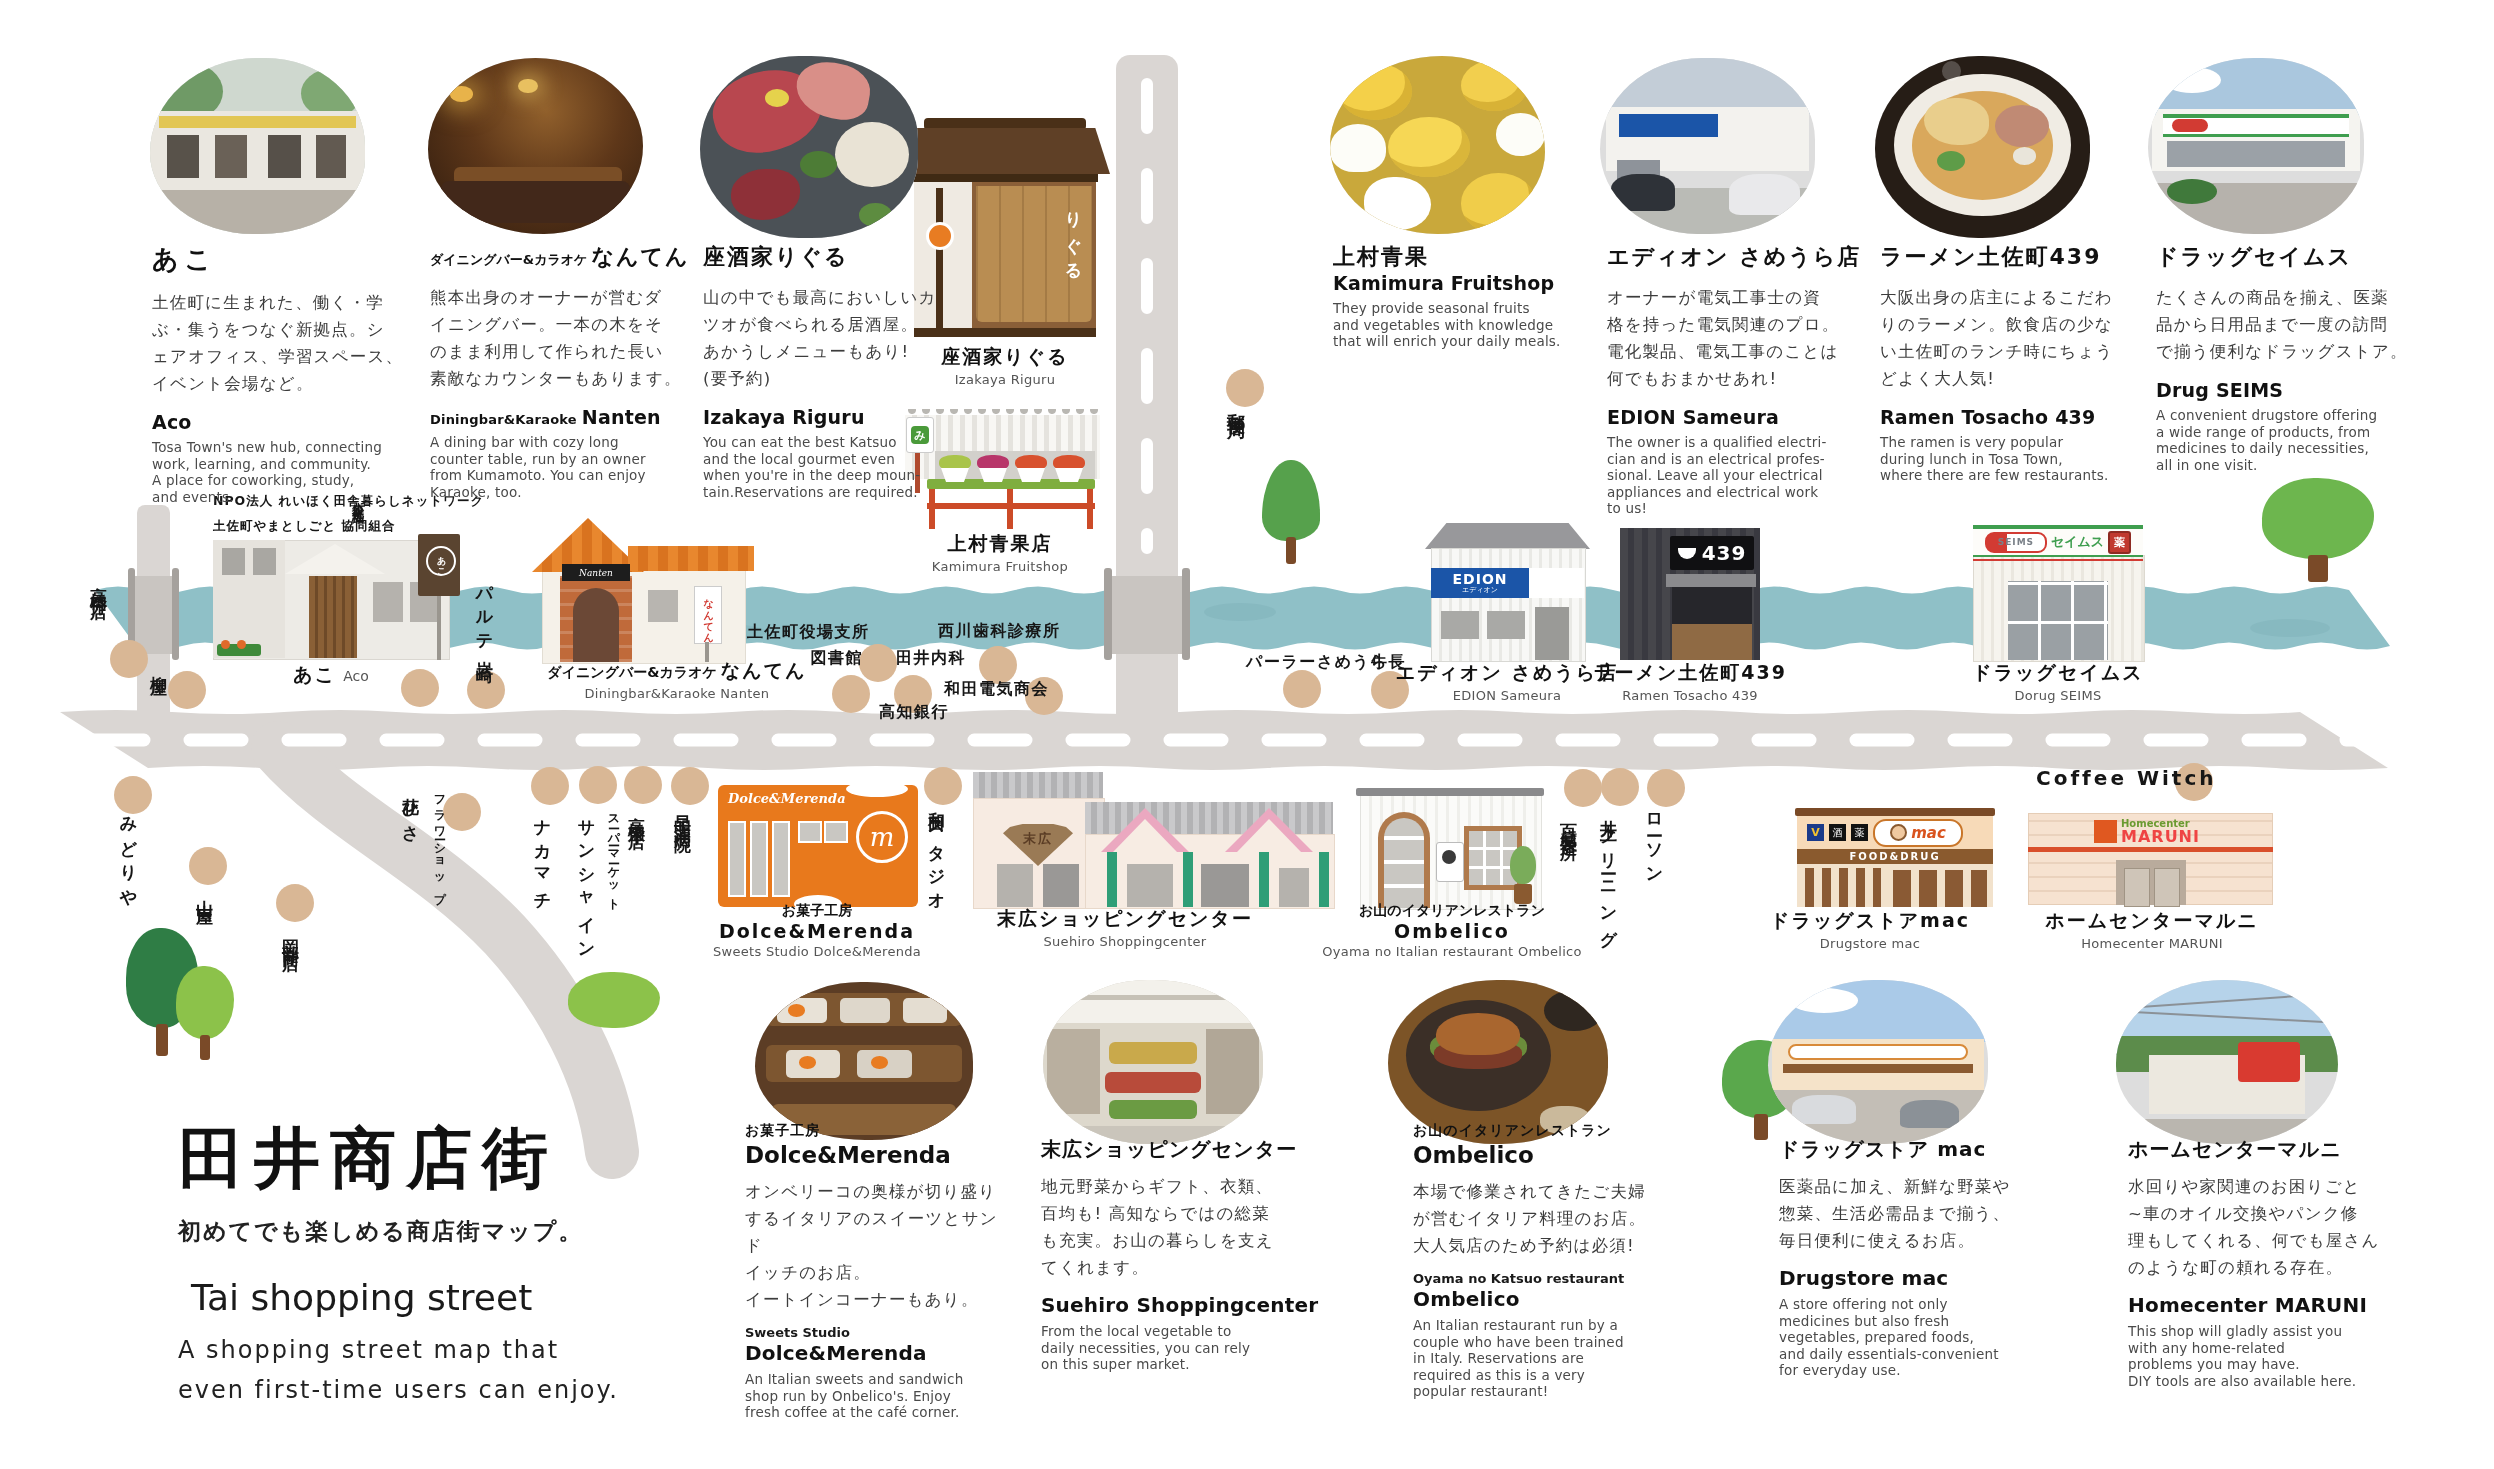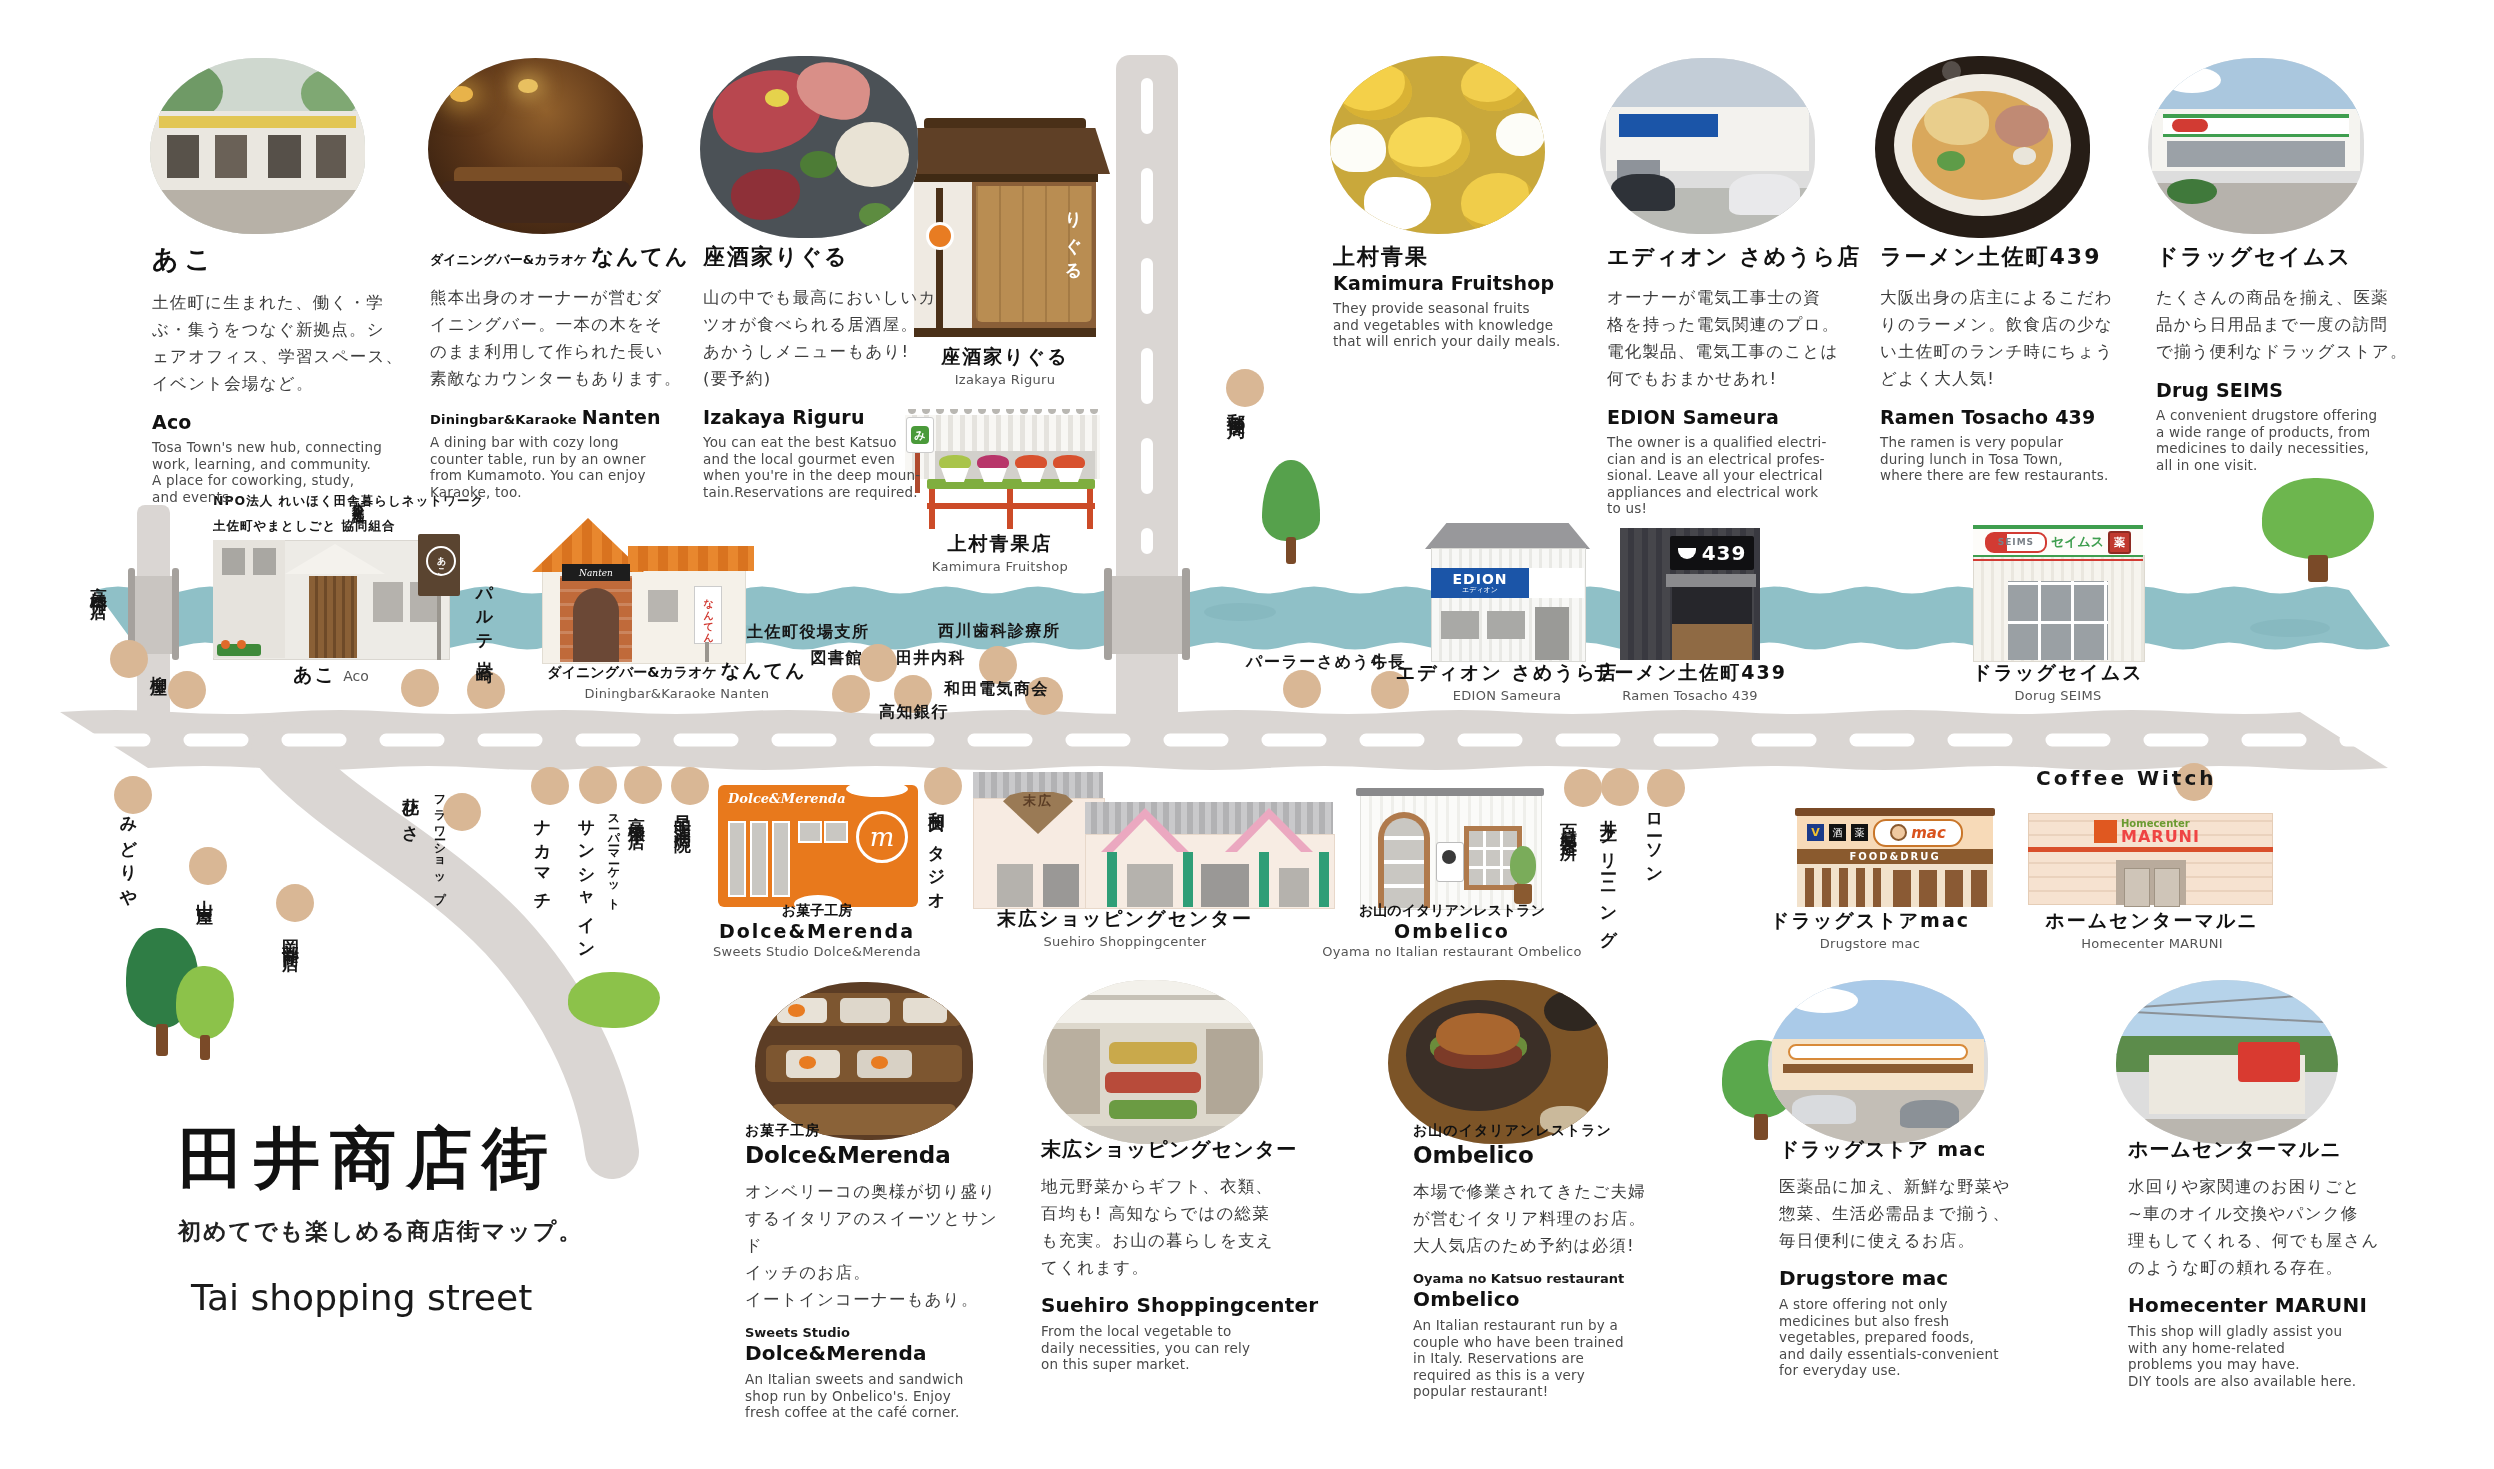--- a/index.html
+++ b/index.html
@@ -217,21 +217,21 @@
     <div class="a" style="left:10px;top:36px;width:14px;height:72px;background:#c9c7c2;border:2px solid #fff"></div>
     <div class="a" style="left:32px;top:36px;width:14px;height:72px;background:#c9c7c2;border:2px solid #fff"></div>
     <div class="a" style="left:54px;top:36px;width:14px;height:72px;background:#c9c7c2;border:2px solid #fff"></div>
     <div class="a" style="left:80px;top:36px;width:20px;height:18px;background:#c9c7c2;border:2px solid #fff"></div>
     <div class="a" style="left:106px;top:36px;width:20px;height:18px;background:#c9c7c2;border:2px solid #fff"></div>
   </div>
 
   <div class="bld" style="left:973px;top:772px;width:360px;height:135px">
     <div class="a" style="left:0;top:0;width:130px;height:28px;background:repeating-linear-gradient(90deg,#c9c9cb 0 6px,#b2b2b4 6px 12px)"></div>
     <div class="a" style="left:0;top:26px;width:130px;height:109px;background:#f7ebe2;border:1px solid #e8d8ca"></div>
-    <div class="a" style="left:30px;top:20px;width:70px;height:42px;background:#9a7a55;clip-path:polygon(50% 100%,0 22%,10% 7%,28% 0,72% 0,90% 7%,100% 22%);display:flex;align-items:flex-start;justify-content:center;color:#5a3c24;font-weight:bold;font-size:13px;letter-spacing:2px;padding-top:0;box-sizing:border-box">末広</div>
+    <div class="a" style="left:30px;top:52px;width:70px;height:42px;background:#9a7a55;clip-path:polygon(50% 100%,0 22%,10% 7%,28% 0,72% 0,90% 7%,100% 22%);display:flex;align-items:flex-start;justify-content:center;color:#5a3c24;font-weight:bold;font-size:13px;letter-spacing:2px;padding-top:6px;box-sizing:border-box">末広</div>
     <div class="a" style="left:24px;top:92px;width:36px;height:43px;background:#b5b2ad"></div>
     <div class="a" style="left:70px;top:92px;width:36px;height:43px;background:#9a9896"></div>
     <div class="a" style="left:112px;top:30px;width:248px;height:32px;background:repeating-linear-gradient(90deg,#c9c9cb 0 6px,#b2b2b4 6px 12px)"></div>
     <div class="a" style="left:112px;top:62px;width:248px;height:73px;background:#f7ece3;border:1px solid #e8d8ca"></div>
     <div class="a" style="left:128px;top:36px;width:88px;height:44px;background:#eba8c0;clip-path:polygon(0 100%,50% 0,100% 100%)"></div>
     <div class="a" style="left:140px;top:47px;width:64px;height:33px;background:#f7ece3;clip-path:polygon(0 100%,50% 0,100% 100%)"></div>
     <div class="a" style="left:252px;top:36px;width:88px;height:44px;background:#eba8c0;clip-path:polygon(0 100%,50% 0,100% 100%)"></div>
     <div class="a" style="left:264px;top:47px;width:64px;height:33px;background:#f7ece3;clip-path:polygon(0 100%,50% 0,100% 100%)"></div>
     <div class="a" style="left:134px;top:80px;width:10px;height:55px;background:#2f9e77"></div>
     <div class="a" style="left:210px;top:80px;width:10px;height:55px;background:#2f9e77"></div>
@@ -286,20 +286,22 @@
     <div class="a" style="left:0;top:34px;width:245px;height:5px;background:#d94f2b"></div>
     <div class="a" style="left:88px;top:47px;width:70px;height:45px;background:#b9ab9c"></div>
     <div class="a" style="left:96px;top:55px;width:24px;height:37px;background:#cfc5b8;border:1px solid #a09484"></div>
     <div class="a" style="left:126px;top:55px;width:24px;height:37px;background:#cfc5b8;border:1px solid #a09484"></div>
   </div>
 
   <div class="title-block" style="left:178px;top:1114px">
     <div class="tb-jp">田井商店街</div>
     <div class="tb-jp-sub">初めてでも楽しめる商店街マップ。</div>
     <div class="tb-en">Tai shopping street</div>
+    <div class="tb-en-sub pre">A shopping street map that
+even first-time users can enjoy.</div>
   </div>
 
 <div class="marker" style="left: 110px; top: 640px;"></div>
     <div class="marker" style="left: 168px; top: 671px;"></div>
     <div class="marker" style="left: 401px; top: 669px;"></div>
     <div class="marker" style="left: 467px; top: 671px;"></div>
     <div class="marker" style="left: 114px; top: 776px;"></div>
     <div class="marker" style="left: 189px; top: 847px;"></div>
     <div class="marker" style="left: 276px; top: 884px;"></div>
     <div class="marker" style="left: 443px; top: 793px;"></div>

